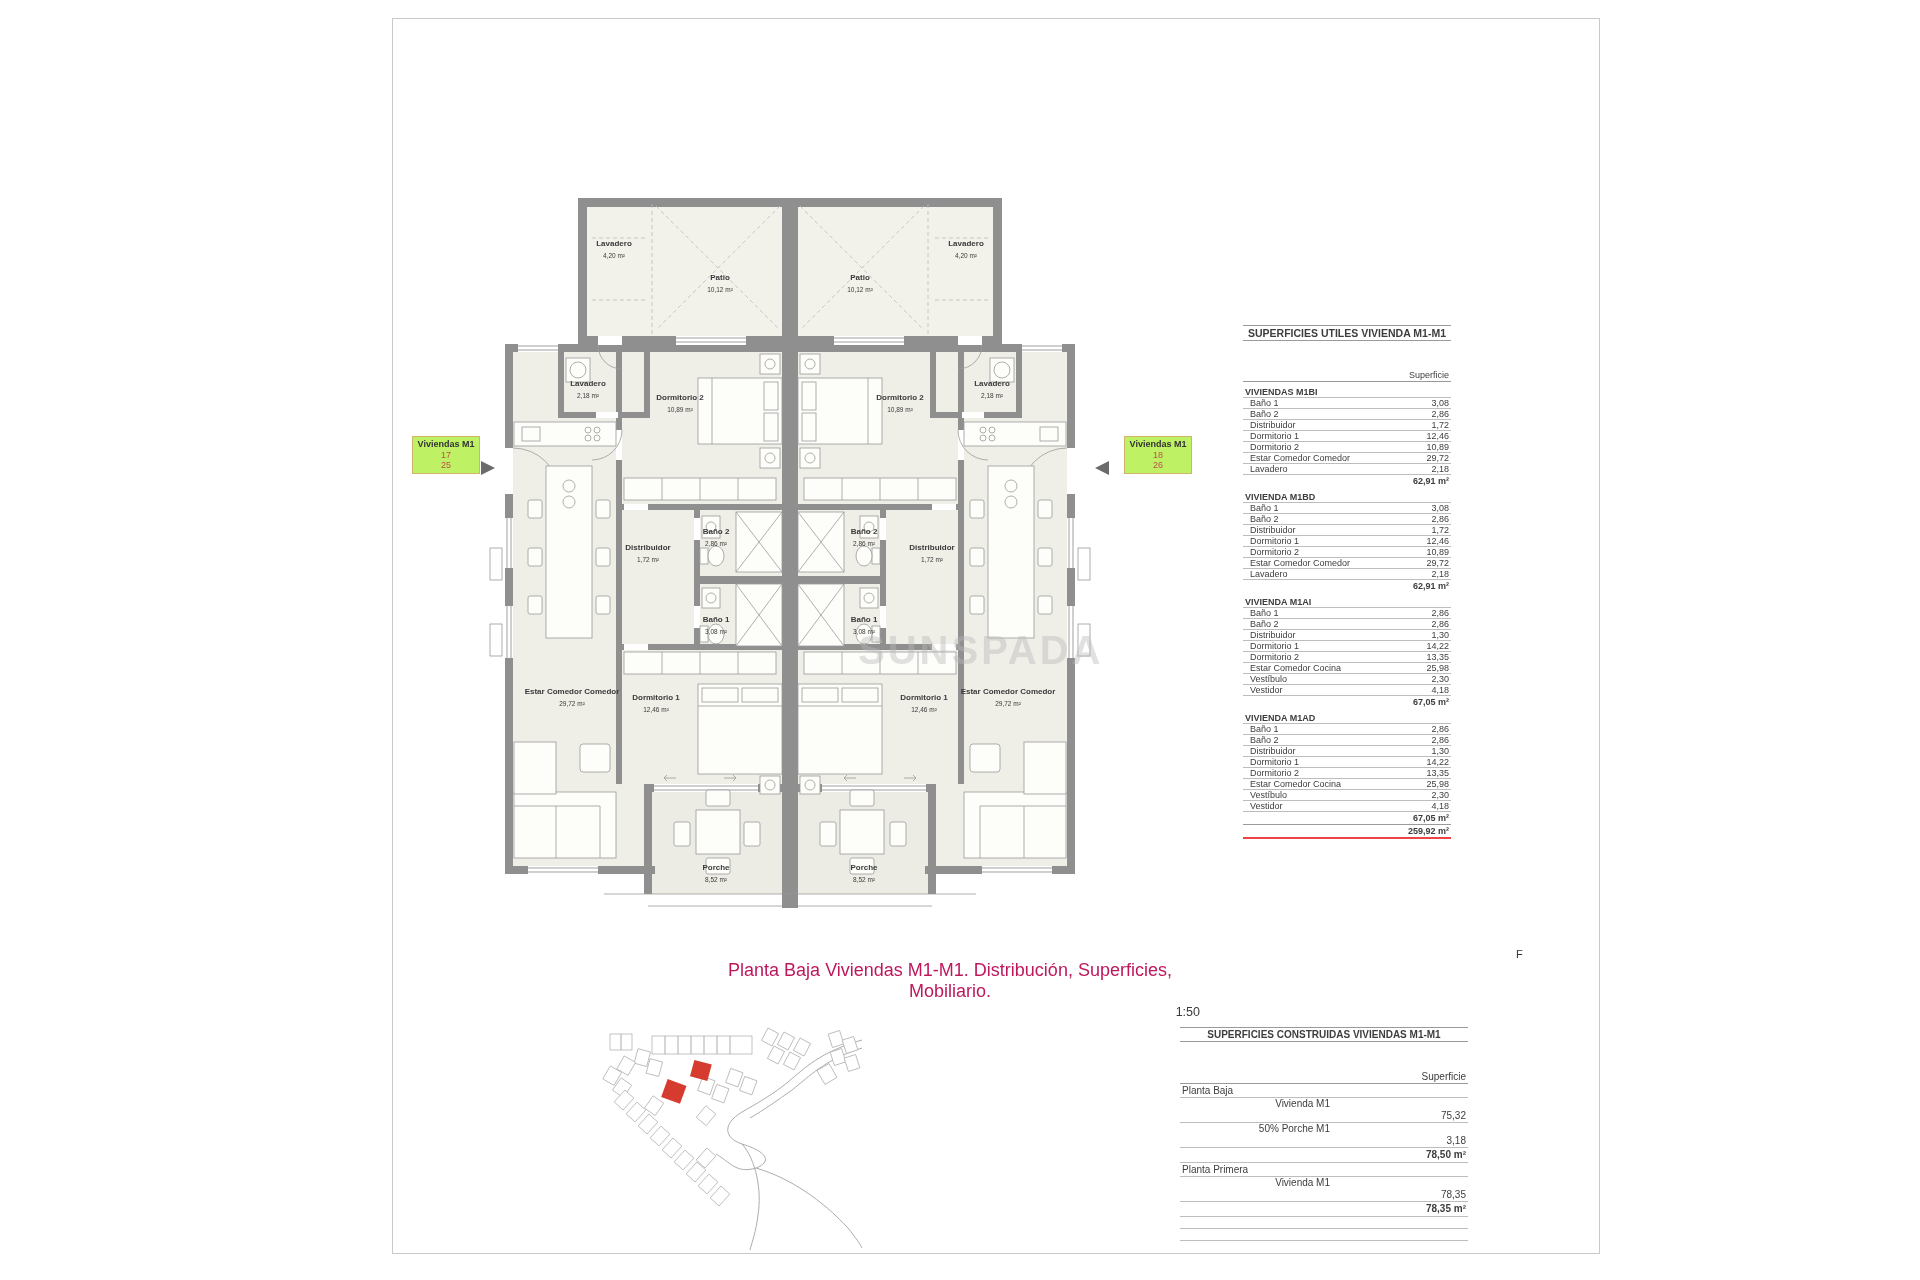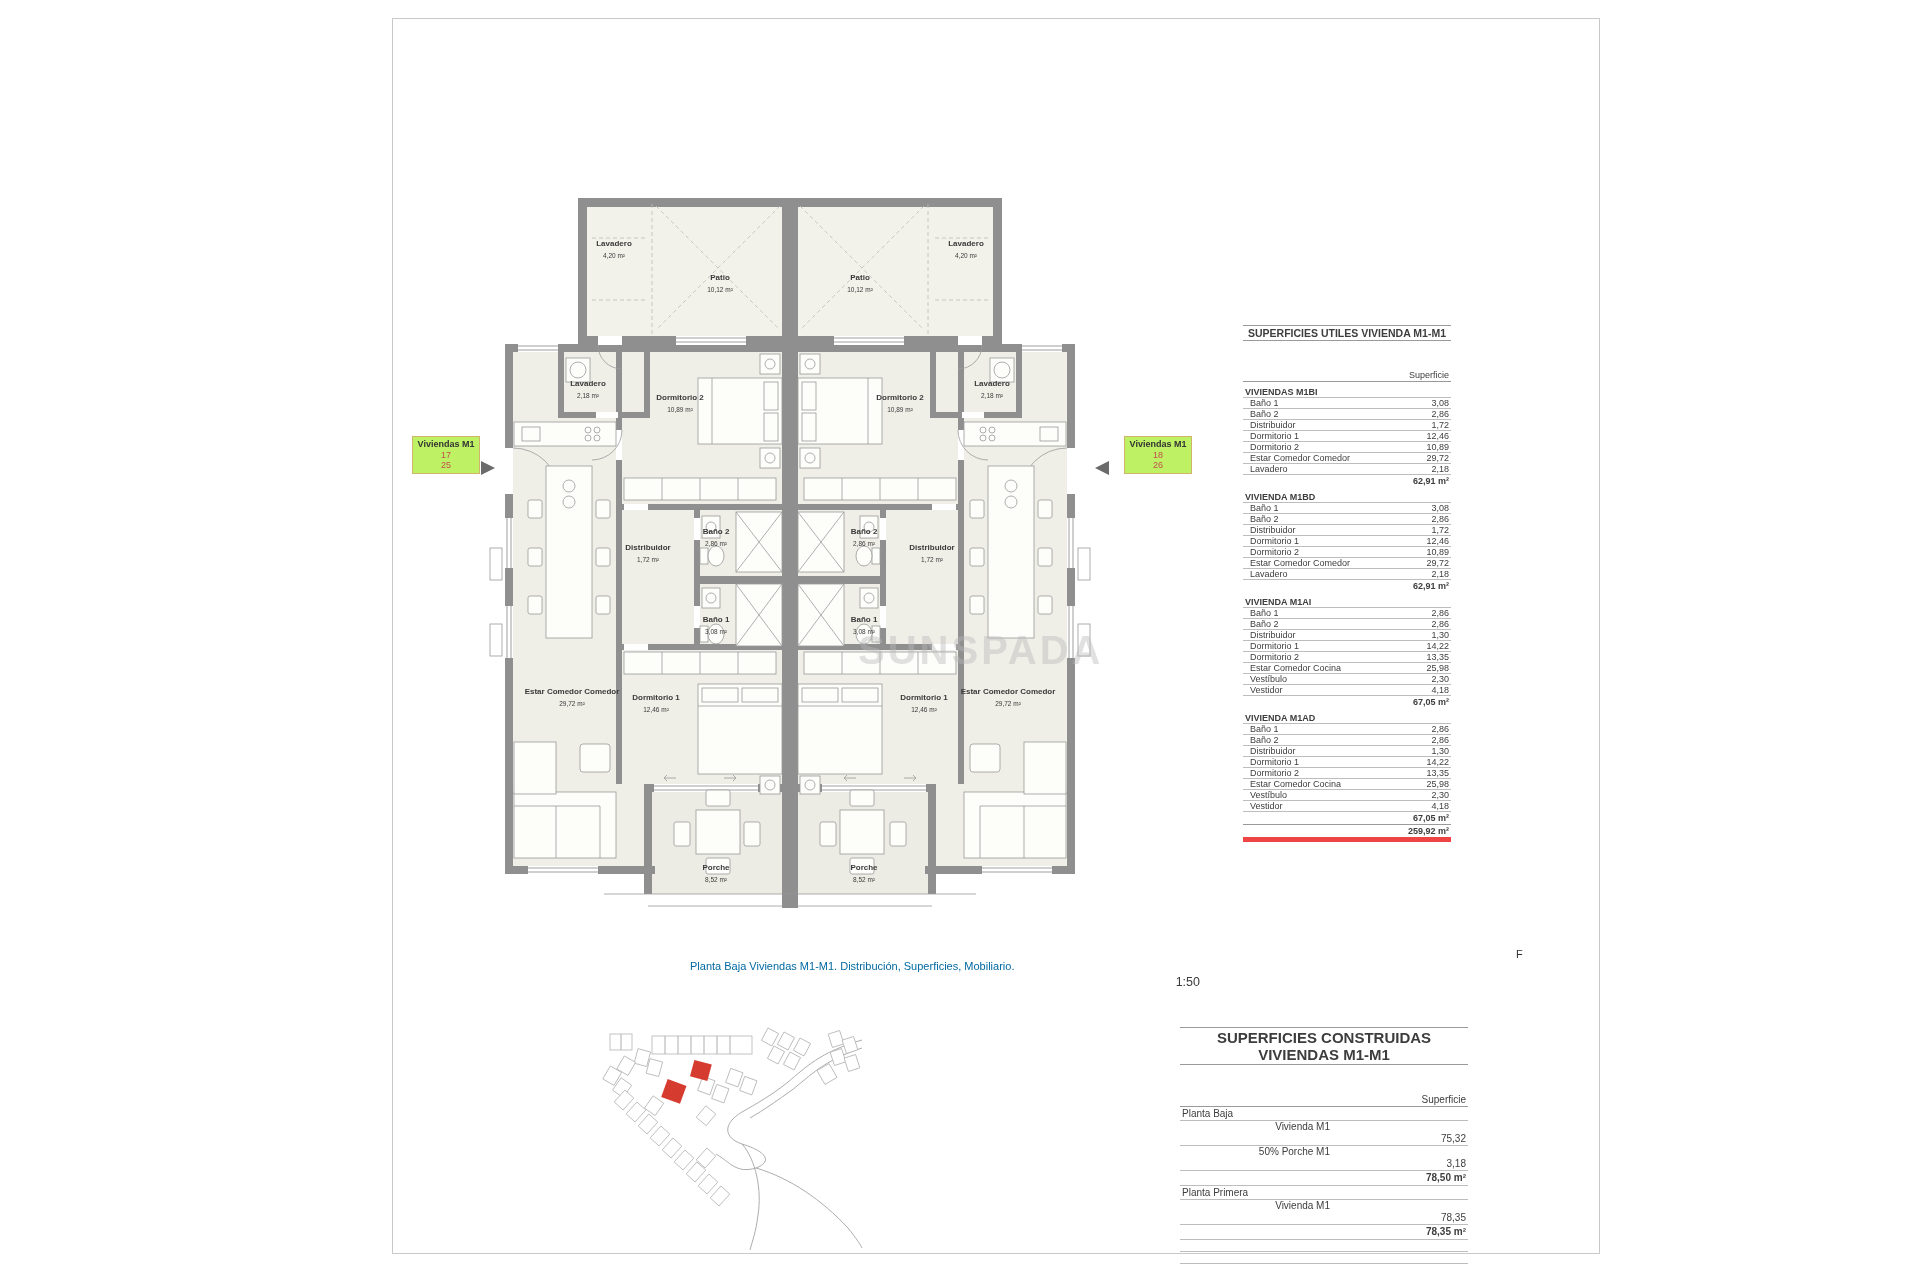--- a/index.html
+++ b/index.html
@@ -28,40 +28,40 @@
   .callout{position:absolute;width:66px;background:#bef264;border:1px solid #cfb46a;
       text-align:center;padding:2px 0 3px 0;}
   .callout .ct{font-size:9px;font-weight:bold;color:#333;line-height:11px;}
   .callout .cn{font-size:9px;color:#c0504d;line-height:10px;}
   .arrow-r{position:absolute;width:0;height:0;border-top:7px solid transparent;
       border-bottom:7px solid transparent;border-left:14px solid #6b6b6b;}
   .arrow-l{position:absolute;width:0;height:0;border-top:7px solid transparent;
       border-bottom:7px solid transparent;border-right:14px solid #6b6b6b;}
   
   .caption{position:absolute;left:690px;top:960px;width:520px;}
-  .caption .l1{font-size:11px;color:#0369a1;}
+  .caption .l1{font-size:18px;text-align:center;color:#be185d;}
   .caption .l2{font-size:12.5px;text-align:right;padding-right:10px;margin-top:3px;color:#3a3a3a;}
   .edge-note{position:absolute;left:1516px;top:948px;font-size:11px;color:#333;}
   
   .tbl{position:absolute;font-size:9px;color:#3d3d3d;}
   .t1{left:1243px;top:325px;width:208px;}
   .t2{left:1180px;top:1027px;width:288px;font-size:10px;}
   .tbl .title{font-weight:bold;text-align:center;border-top:1px solid #9a9a9a;
       border-bottom:1px solid #9a9a9a;padding:1px 0;}
   .t1 .title{font-size:10.5px;}
-  .t2 .title{font-size:15px;}
+  .t2 .title{font-size:10px;}
   .tbl .colhead{text-align:right;border-bottom:1px solid #9a9a9a;padding:1px 2px;margin-top:28px;}
   .t2 .colhead{font-size:10px;}
   .sec{font-weight:bold;border-bottom:1px solid #bdbdbd;padding:1px 2px 0 2px;margin-top:4px;line-height:10px;}
   .row{display:flex;justify-content:space-between;border-bottom:1px solid #bdbdbd;
       padding:0 2px;line-height:10px;padding-left:7px;}
   .t2 .row{line-height:12px;padding-left:0;flex-direction:column;}
   .total{text-align:right;font-weight:bold;padding:1px 2px;line-height:10px;}
   .t2 .total{line-height:12px;border-bottom:1px solid #bdbdbd;}
-  .grand{border-top:1px solid #9a9a9a;border-bottom:5px solid #ef4444;}
+  .grand{border-top:1px solid #9a9a9a;border-bottom:2px solid #ef4444;}
   .grp{border-bottom:1px solid #bdbdbd;padding:1px 2px 0 2px;line-height:12px;}
   .c-lab{width:150px;text-align:right;}
   .c-val{flex:1;text-align:right;}
   .empty-row{height:11px;border-bottom:1px solid #bdbdbd;}
   
   .minimap{position:absolute;left:590px;top:1020px;}
   .bld{fill:#ffffff;stroke:#b5b5b5;stroke-width:0.8;}
   .road{fill:none;stroke:#adadad;stroke-width:1;}
 </style>
 </head>

